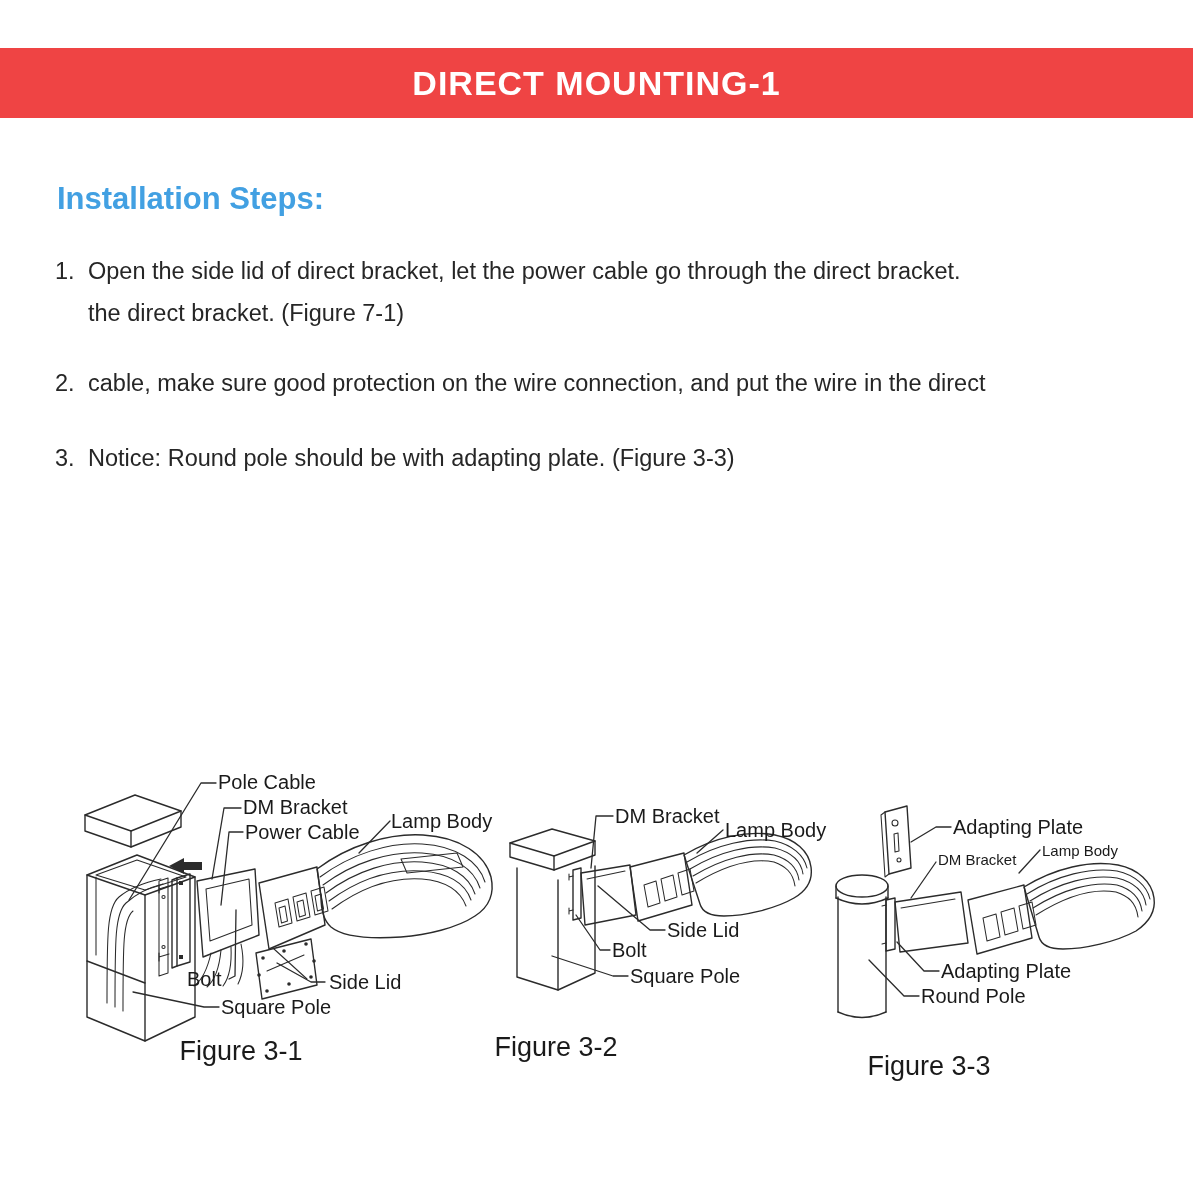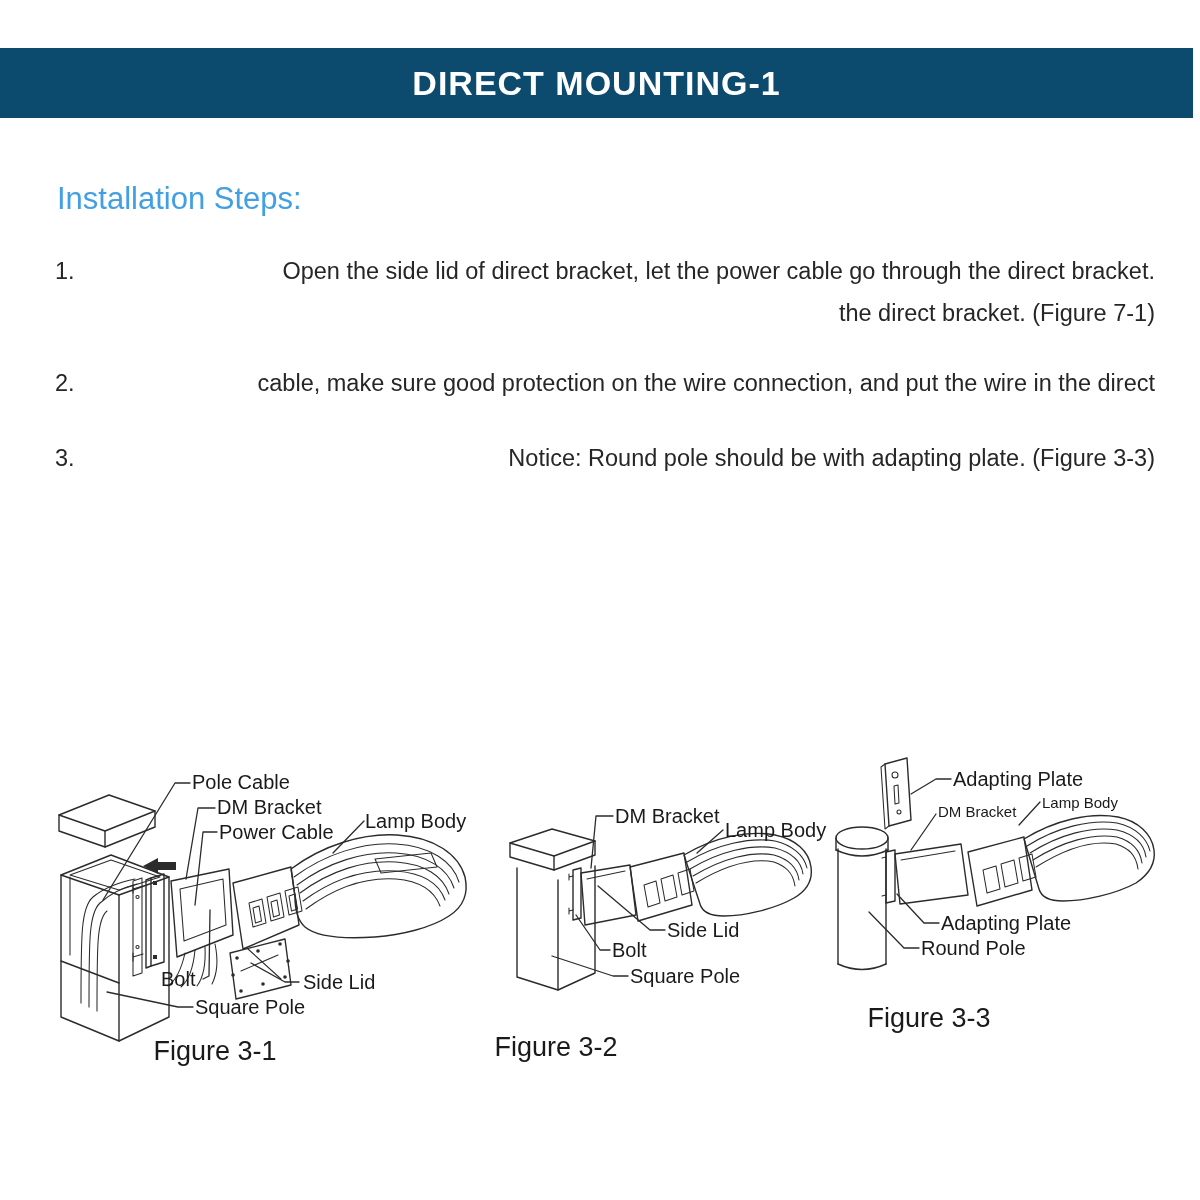--- a/index.html
+++ b/index.html
@@ -5,45 +5,45 @@
   html,body{margin:0;padding:0;background:#ffffff;}
   .page{
     position:relative;
     width:1200px;height:1200px;
     background:#ffffff;
     font-family:"Liberation Sans", sans-serif;
     overflow:hidden;
   }
   .banner{
     position:absolute;left:0;top:48px;width:1193px;height:70px;
-    background:#0c4a6e;
+    background:#ef4444;
     display:flex;align-items:center;justify-content:center;
   }
   .banner-title{
     color:#ffffff;font-size:34px;font-weight:bold;letter-spacing:1px;
   }
   .section-heading{
     position:absolute;left:57px;top:181px;
-    color:#42A0E2;font-size:31px;font-weight:normal;
+    color:#42A0E2;font-size:31px;font-weight:bold;
   }
   .steps{
     position:absolute;left:55px;top:251px;width:1100px;
     color:#262626;font-size:23.5px;
   }
   .step{display:flex;align-items:flex-start;}
   .step-1{margin-bottom:29px;}
   .step-2{margin-bottom:33px;}
   .step-num{width:33px;flex:0 0 33px;line-height:41.5px;}
-  .step-lines{flex:1;text-align:right;}
+  .step-lines{flex:1;}
   .step-lines div{line-height:41.5px;white-space:nowrap;}
   figure{margin:0;padding:0;}
   .fig{position:absolute;}
-  .fig-1{left:45px;top:765px;}
+  .fig-1{left:71px;top:765px;}
   .fig-2{left:490px;top:785px;}
-  .fig-3{left:825px;top:746px;}
+  .fig-3{left:825px;top:794px;}
   svg{display:block;}
   .ln{fill:none;stroke:#2B2B2B;stroke-width:1.4;stroke-linejoin:round;stroke-linecap:round;}
   .ln-thin{fill:none;stroke:#2B2B2B;stroke-width:1.05;stroke-linejoin:round;stroke-linecap:round;}
   .leader{fill:none;stroke:#2B2B2B;stroke-width:1.3;stroke-linejoin:round;stroke-linecap:round;}
   .solid{fill:#2B2B2B;stroke:none;}
   .dot{fill:#2B2B2B;stroke:none;}
   .lbl{font-family:"Liberation Sans",sans-serif;font-size:20px;fill:#1A1A1A;}
   .lbl-sm{font-family:"Liberation Sans",sans-serif;font-size:15px;fill:#1A1A1A;}
   .caption{font-family:"Liberation Sans",sans-serif;font-size:27px;fill:#1A1A1A;text-anchor:middle;}
 </style>

